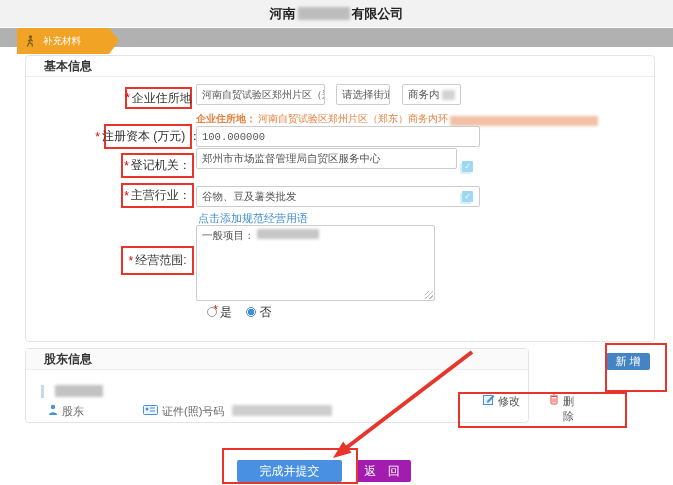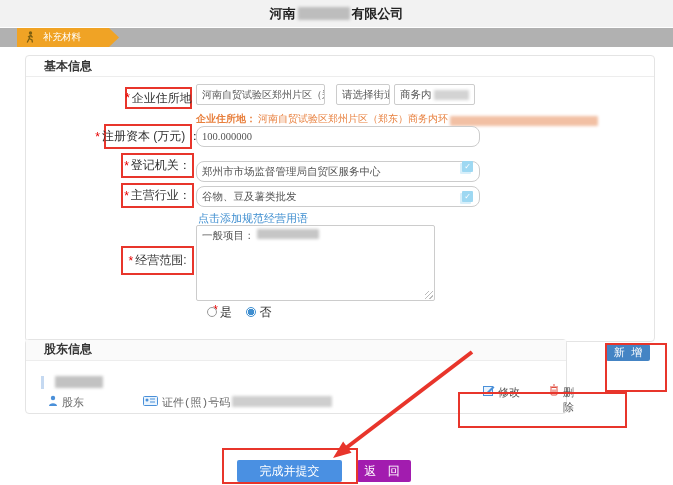--- a/index.html
+++ b/index.html
@@ -11,40 +11,40 @@
   .abs { position:absolute; }
 
   
   .title-strip { left:0; top:0; width:673px; height:27px; background:#f2f2f2;
     display:flex; align-items:center; justify-content:center; }
   .page-title { font-size:13px; font-weight:bold; color:#222; display:flex; align-items:center; gap:2px; }
   .redact { display:inline-block; background:#bdbdbd; filter:blur(1.5px); border-radius:1px; }
 
   
   .crumb-bar { left:0; top:28px; width:673px; height:19px; background:#b1b1b1; }
-  .crumb-tab { position:absolute; left:17px; top:0; width:102px; height:19px; background:#f0a325;
+  .crumb-tab { position:absolute; left:17px; top:0; width:102px; height:26px; background:#f0a325;
     clip-path:polygon(0 0, calc(100% - 10px) 0, 100% 50%, calc(100% - 10px) 100%, 0 100%);
     display:flex; align-items:center; gap:8px; padding-left:8px; }
   .crumb-tab span { color:#fff; font-size:9.5px; }
 
   
   .panel { background:#fff; border:1px solid #e4e4e4; border-radius:4px; }
   .panel-head { height:21px; line-height:21px; border-bottom:1px solid #ededed;
     padding-left:18px; font-size:12px; font-weight:bold; color:#333; }
   .panel2-head { background:#fafafa; }
 
   
   .flabel { position:absolute; font-size:12px; color:#333; display:flex;
     align-items:center; justify-content:center; white-space:nowrap; }
   .flabel.redbox { border:2px solid #e8352b; }
   .star { color:#e60000; margin-right:2px; }
   .tinput { position:absolute; border:1px solid #ccc; border-radius:2px; background:#fff;
     font-size:10.5px; color:#555; padding:0 5px; display:flex; align-items:center;
     overflow:hidden; white-space:nowrap; }
-  input.tinput { font-family:Liberation Serif, serif;border-radius:8px; }
+  input.tinput { font-family:Liberation Mono, monospace; }
   .selbox { justify-content:space-between; cursor:pointer; }
   .hint { position:absolute; font-size:10px; color:#e87f3c; display:flex; align-items:flex-end; gap:2px; white-space:nowrap; }
   .hint b { font-weight:bold; }
   .hint .redact { background:#f2c0a4; }
   .link { position:absolute; font-size:11px; color:#3e8ed0; cursor:pointer; }
   .check-ic { position:absolute; width:11px; height:11px; background:#9ed8f2;
     box-shadow:-2px 2px 0 #d8effa; border-radius:1px; color:#fff; font-size:8px;
     line-height:11px; text-align:center; cursor:pointer; }
   .txtarea { position:absolute; border:1px solid #ccc; border-radius:2px; background:#fff;
     font-size:10.5px; color:#555; padding:3px 5px; }
@@ -99,41 +99,41 @@
     <span class="star">*</span>
     <span>企业住所地</span>
   </div>
   <div class="tinput" style="left:170px; top:28px; width:129px; height:21px; font-size:10px;">
     <span>河南自贸试验区郑州片区（郑东）</span>
   </div>
   <div class="tinput selbox" style="left:310px; top:28px; width:54px; height:21px;">
     <span>请选择街道</span>
 
   </div>
-  <div class="tinput" style="left:368px; top:28px; width:81px; height:21px;">
+  <div class="tinput" style="left:376px; top:28px; width:59px; height:21px;">
     <span>商务内</span>
     <span class="redact" style="width:42px;height:10px;margin-left:2px;background:#d3d3d3;"></span>
   </div>
   <div class="hint" style="left:170px; top:56px;">
     <b>企业住所地：</b>
     <span>河南自贸试验区郑州片区（郑东）商务内环</span>
     <span class="redact" style="width:148px;height:10px;"></span>
   </div>
 
   <div class="flabel redbox" style="left:78px; top:68px; width:88px; height:25px;">
     <span class="star">*</span>
     <span>注册资本 (万元) ：</span>
   </div>
   <input class="tinput" style="left: 170px; top: 70px; width: 284px; height: 21px;" value="100.000000">
 
   <div class="flabel redbox" style="left:95px; top:97px; width:73px; height:25px;">
     <span class="star">*</span>
     <span>登记机关：</span>
   </div>
-  <input class="tinput" style="left: 170px; top: 105px; width: 284px; height: 21px;" value="郑州市市场监督管理局自贸区服务中心">
+  <input class="tinput" style="left: 170px; top: 92px; width: 261px; height: 21px;" value="郑州市市场监督管理局自贸区服务中心">
   <span class="check-ic" style="left:436px; top:105px;">✓</span>
 
   <div class="flabel redbox" style="left:95px; top:127px; width:73px; height:25px;">
     <span class="star">*</span>
     <span>主营行业：</span>
   </div>
   <input class="tinput" style="left: 170px; top: 130px; width: 284px; height: 21px;" value="谷物、豆及薯类批发">
   <span class="check-ic" style="left:436px; top:135px;">✓</span>
 
   <div class="link" style="left:172px; top:155px;">点击添加规范经营用语</div>
@@ -148,21 +148,21 @@
 
   <div class="flabel" style="left:60px; top:246px; width:134px; height:16px; justify-content:flex-end;">
     <span class="star">*</span>
   </div>
   <div class="abs" style="left:181px; top:246px;">
     <span class="radio"></span><span class="radio-lab">是</span>
     <span class="radio sel"></span><span class="radio-lab">否</span>
   </div>
 </div>
 
-<div class="abs panel" style="left:25px; top:339px; width:542px; height:75px;font-family:Liberation Mono, monospace;">
+<div class="abs panel" style="left:25px; top:348px; width:504px; height:75px;">
   <div class="panel-head panel2-head">股东信息</div>
   <div class="btn add-btn" style="left:580px; top:4px; width:44px; height:17px;">新 增</div>
 
   <div class="abs rowbar" style="left:15px; top:36px; width:3px; height:13px;"></div>
   <span class="redact abs" style="left:29px; top:36px; width:48px; height:12px; background:#c2c2c2;"></span>
 
   <svg class="abs" style="left:22px; top:55px;" width="10" height="11" viewBox="0 0 10 11">
     <circle cx="5" cy="3" r="2.2" fill="#4a90d9"></circle>
       <path d="M1 11 C1 7.2 9 7.2 9 11 Z" fill="#4a90d9"></path>
   </svg>

